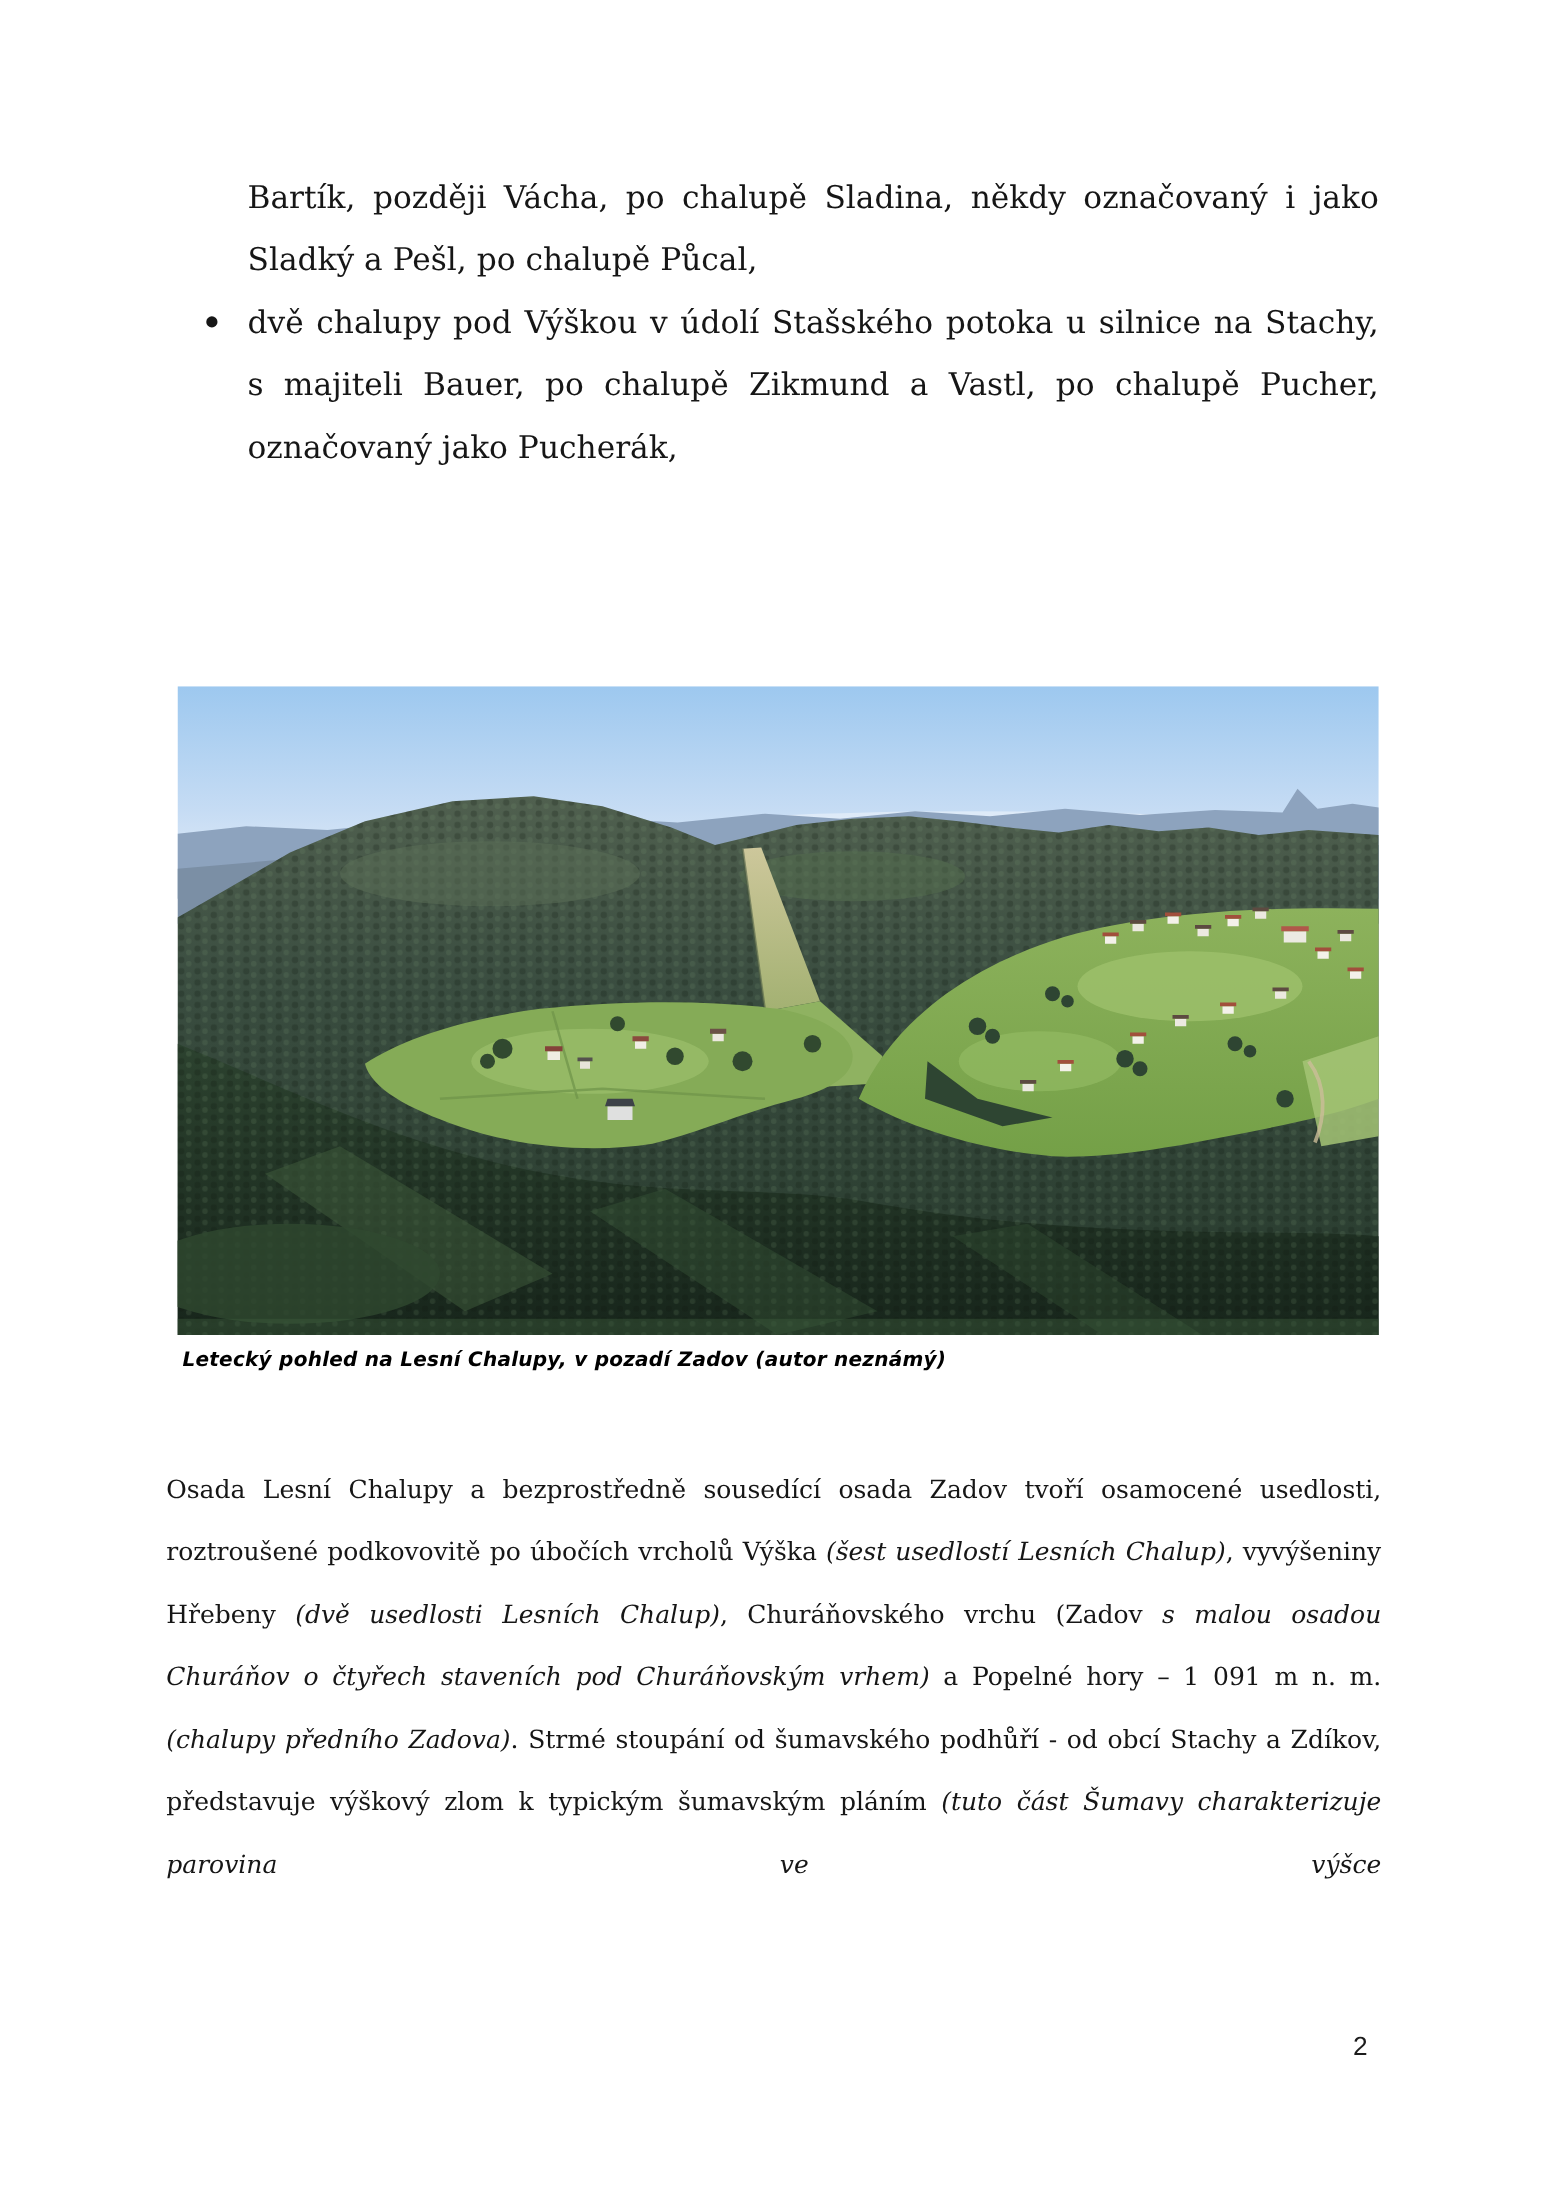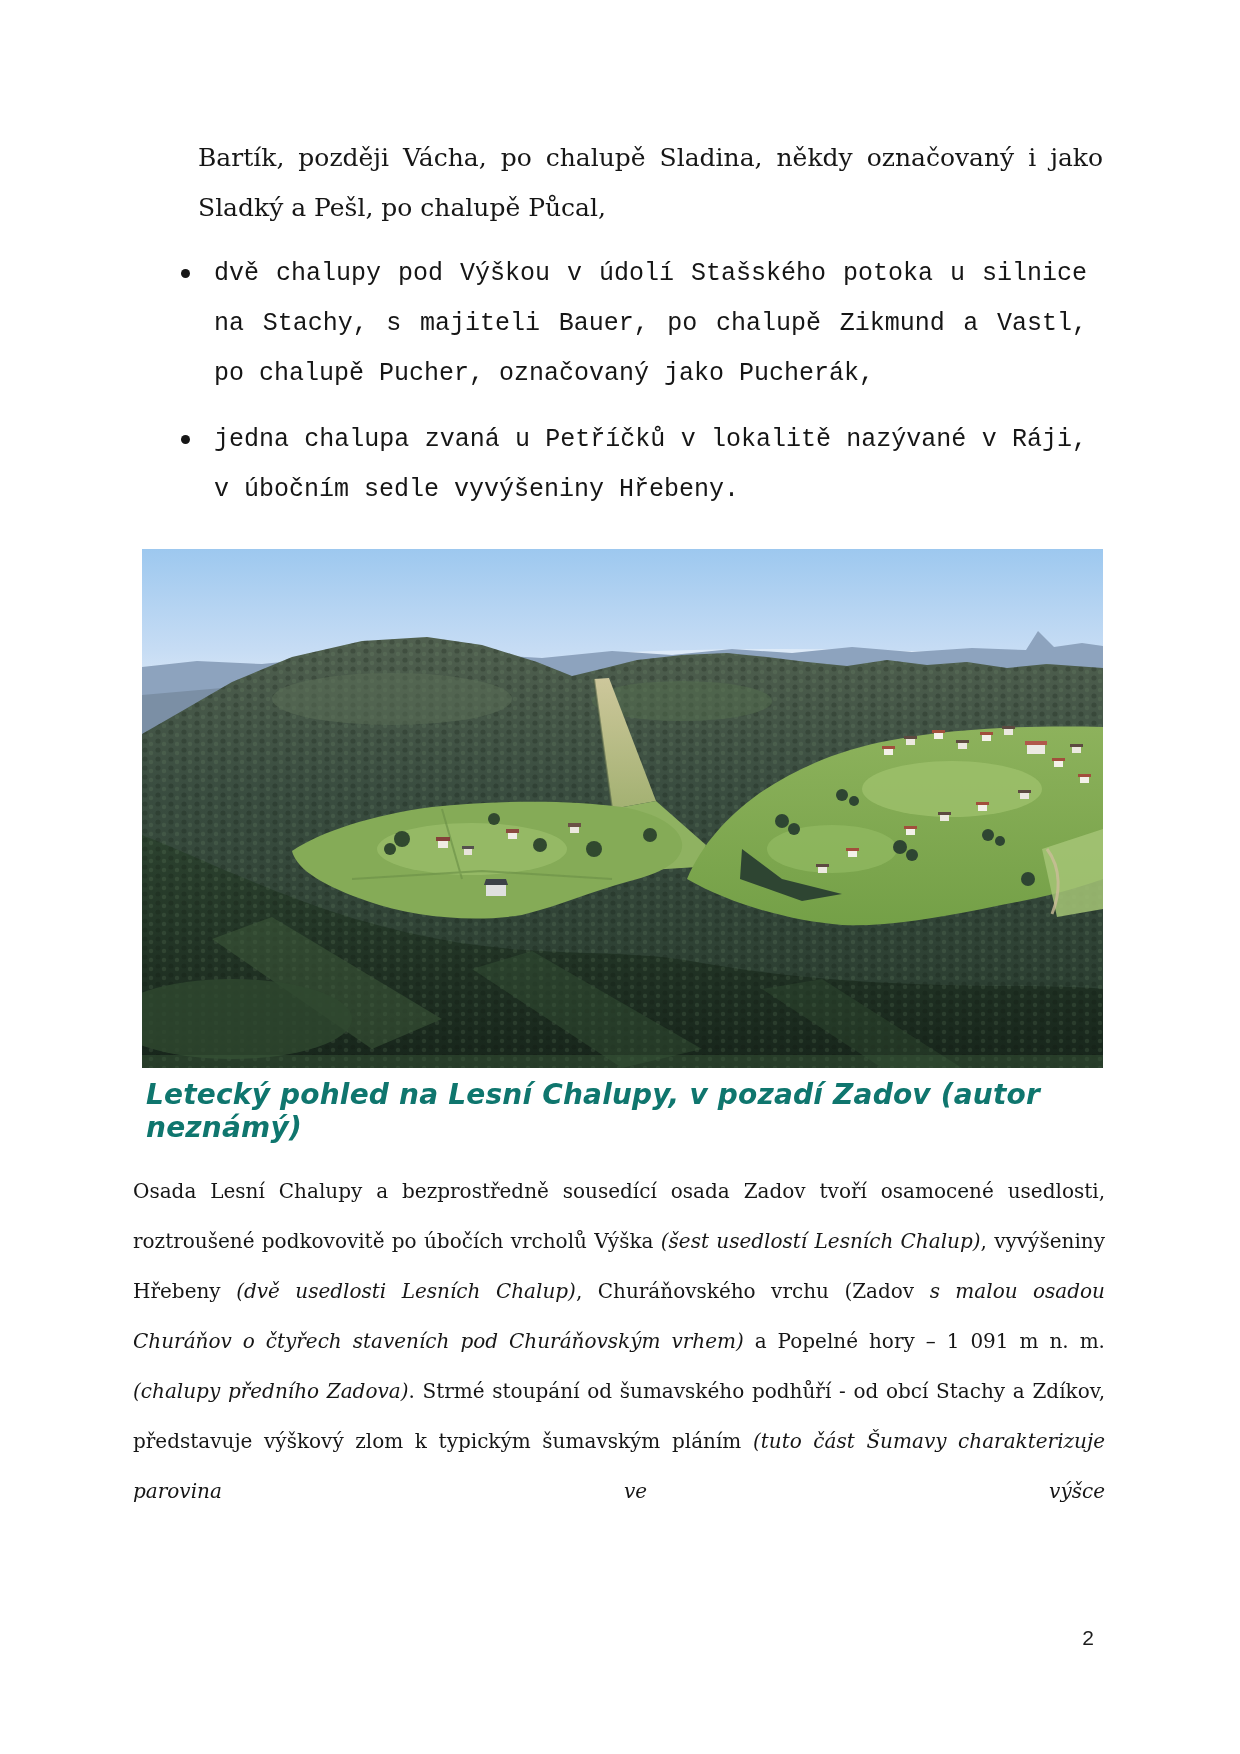--- a/index.html
+++ b/index.html
@@ -6,57 +6,53 @@
   body{
     width:1240px;height:1754px;position:relative;background:#ffffff;
     font-family:"DejaVu Serif", "Liberation Serif", serif;color:#161616;
     overflow:hidden;
   }
   .bullets{
     position:absolute;left:198px;top:133px;width:905px;
     font-size:25px;line-height:50px;text-align:justify;
   }
   .cont-line{margin:0;}
-  .bullet-item{position:relative;margin:16px;font-family:Liberation Mono, monospace;}
+  .bullet-item{position:relative;margin:0;}
   .bullet-item .dot{
     position:absolute;left:-33px;top:20px;width:9px;height:9px;
     border-radius:50%;background:#161616;
   }
   .figure{
     position:absolute;left:142px;top:549px;width:961px;height:519px;
   }
   .figure svg{display:block;width:100%;height:100%;}
   .caption{
     position:absolute;left:146px;top:1078px;width:920px;
     font-family:"DejaVu Sans", "Liberation Sans", sans-serif;
-    font-style:italic;font-weight:bold;font-size:28px;color:#0f766e;
+    font-style:italic;font-weight:bold;font-size:16px;color:#000000;
     letter-spacing:0.2px;
   }
   .para{
     position:absolute;left:133px;top:1166px;width:972px;
     font-size:20px;line-height:50px;text-align:justify;text-align-last:justify;
   }
   .para .run-italic{font-style:italic;}
   .pagenum{
     position:absolute;right:146px;top:1626px;
     font-family:"Liberation Sans", sans-serif;font-size:21px;color:#1c1c1c;
   }
 </style>
 </head>
 <body>
 
 <div class="bullets">
   <div class="cont-line">Bartík, později Vácha, po chalupě Sladina, někdy označovaný i&nbsp;jako Sladký a Pešl, po chalupě Půcal,</div>
   <div class="bullet-item">
     <span class="dot"></span>
     <span>dvě chalupy pod Výškou v&nbsp;údolí Stašského potoka u silnice na Stachy, s&nbsp;majiteli Bauer, po chalupě Zikmund a Vastl, po chalupě Pucher, označovaný jako Pucherák,</span>
-  </div>
-  <div class="bullet-item">
-    <span class="dot"></span>
-    <span>jedna chalupa zvaná u Petříčků v lokalitě nazývané v Ráji, v úbočním sedle vyvýšeniny Hřebeny.</span>
   </div>
 </div>
 
 <div class="figure">
   <svg viewBox="0 0 961 519" preserveAspectRatio="none" xmlns="http://www.w3.org/2000/svg">
     <defs>
       <linearGradient id="sky" x1="0" y1="0" x2="0" y2="1">
         <stop offset="0" stop-color="#9dc8ef"></stop>
         <stop offset="0.5" stop-color="#c6dcf4"></stop>
         <stop offset="0.85" stop-color="#e9f0f8"></stop>

